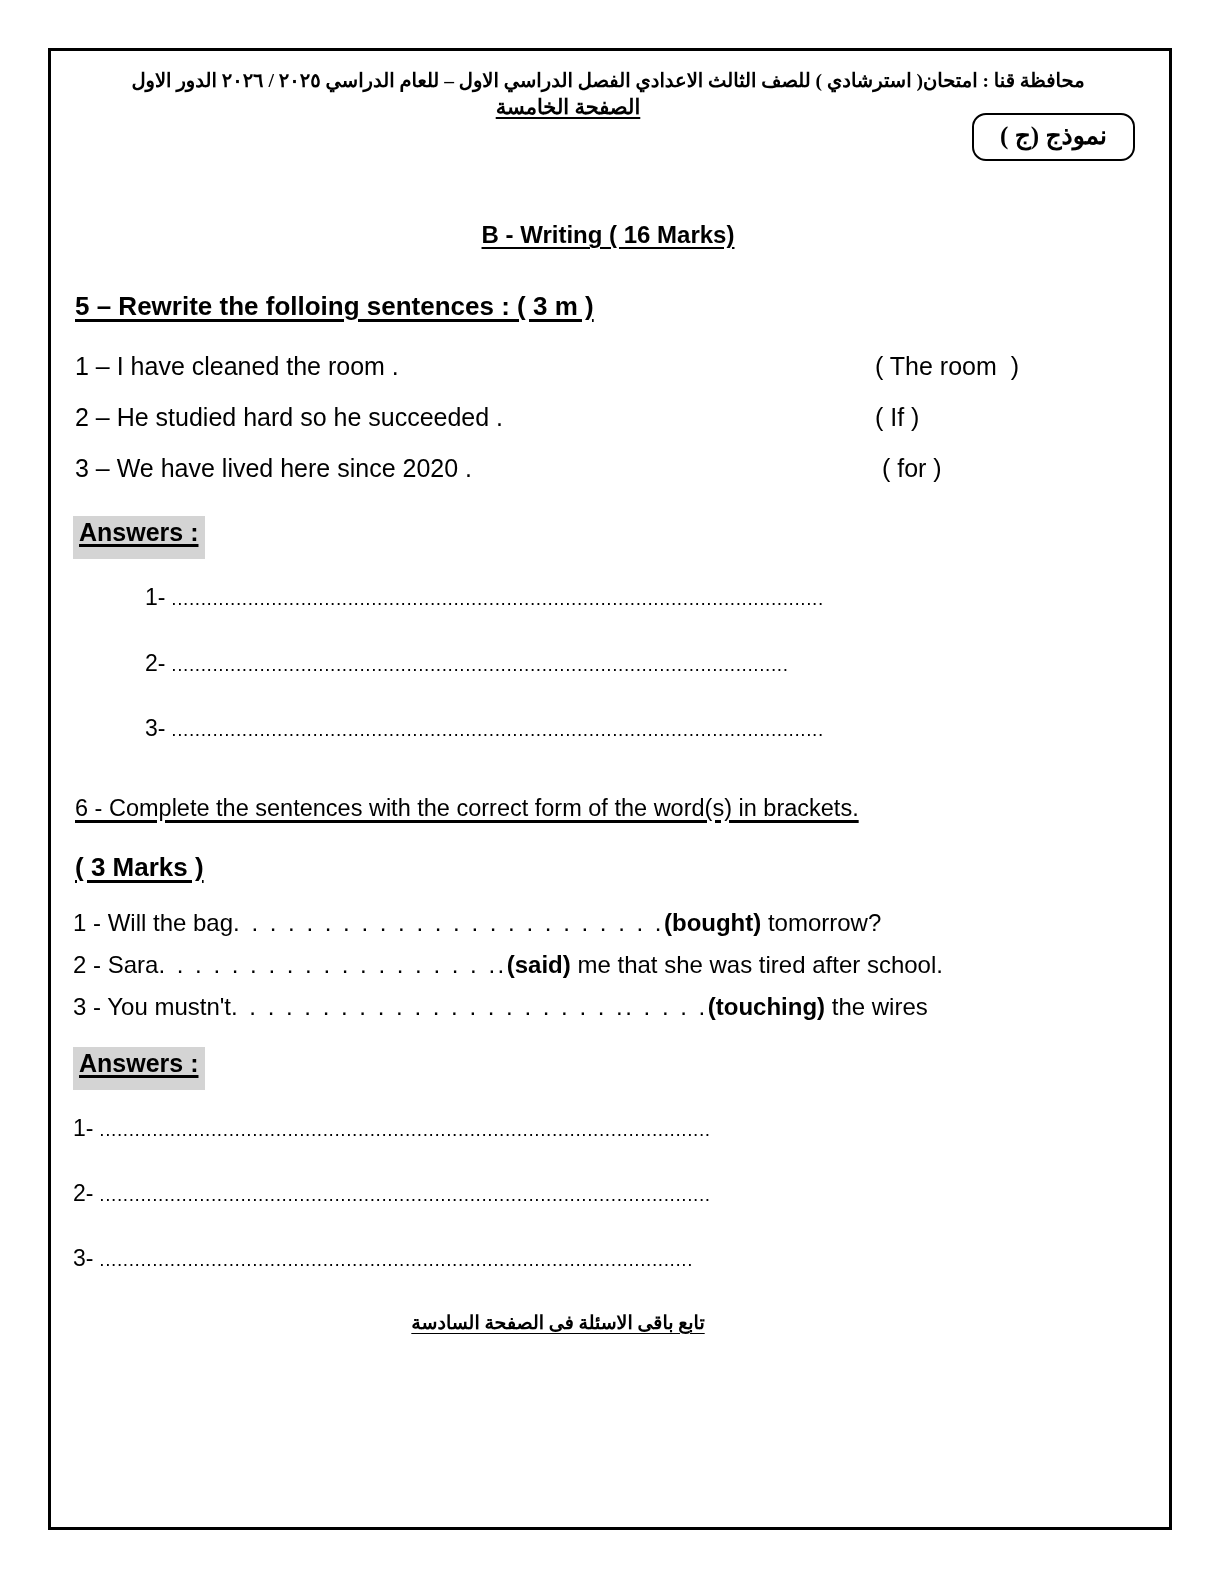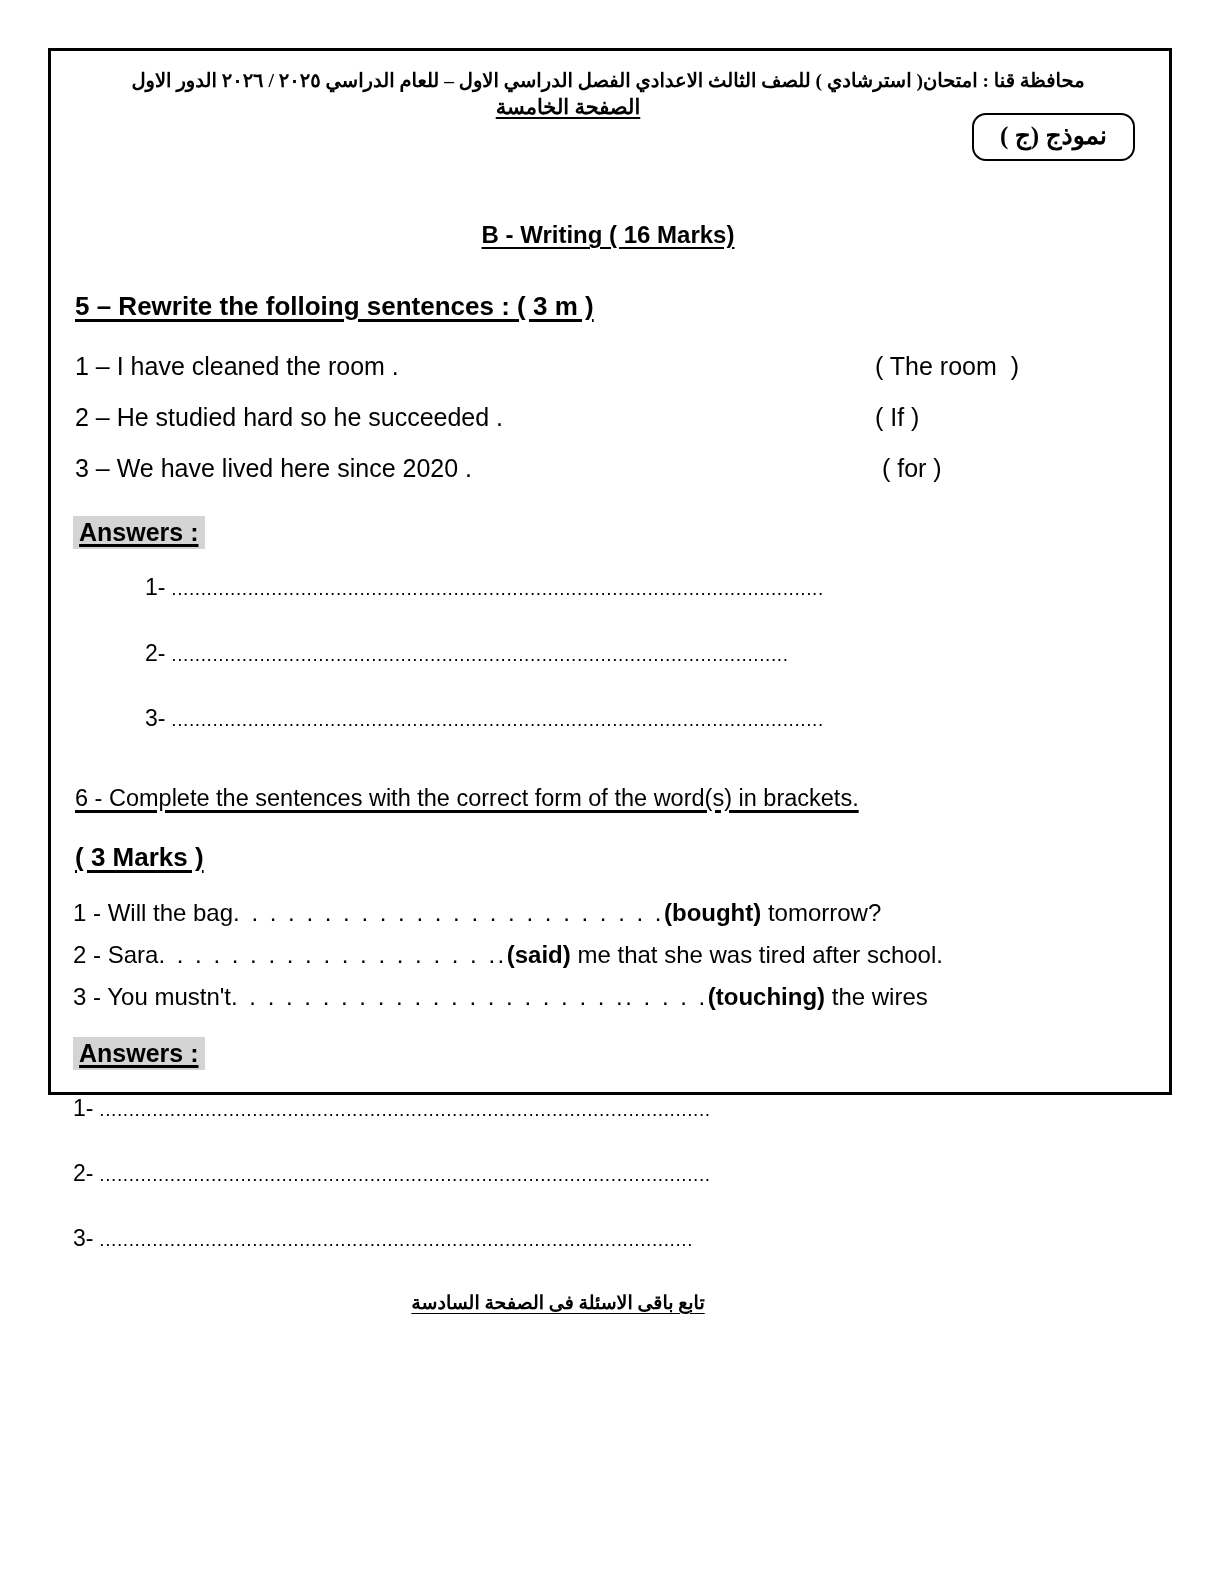--- a/index.html
+++ b/index.html
@@ -15,21 +15,21 @@
     position: relative;
     overflow: hidden;
   }
 
   
   .page-frame {
     position: absolute;
     left: 48px;
     top: 48px;
     width: 1124px;
-    height: 1047px;
+    height: 1482px;
     border: 3px solid #000000;
     box-sizing: border-box;
     background: #ffffff;
   }
 
   .page-inner {
     position: absolute;
     left: 0;
     top: 0;
     right: 0;
@@ -142,21 +142,21 @@
     flex: 0 0 auto;
     white-space: pre;
   }
 
   
   .answers-head {
     display: inline-block;
     background: #d4d4d4;
     font-weight: bold;
     font-size: 25px;
-    padding: 2px 7px 2px 6px;
+    padding: 2px 7px 12px 6px;
     margin-top: 12px;
   }
   .answers-head span {
     text-decoration: underline;
     text-underline-offset: 3px;
     text-decoration-thickness: 2.5px;
   }
 
   
   .dot-lines {

